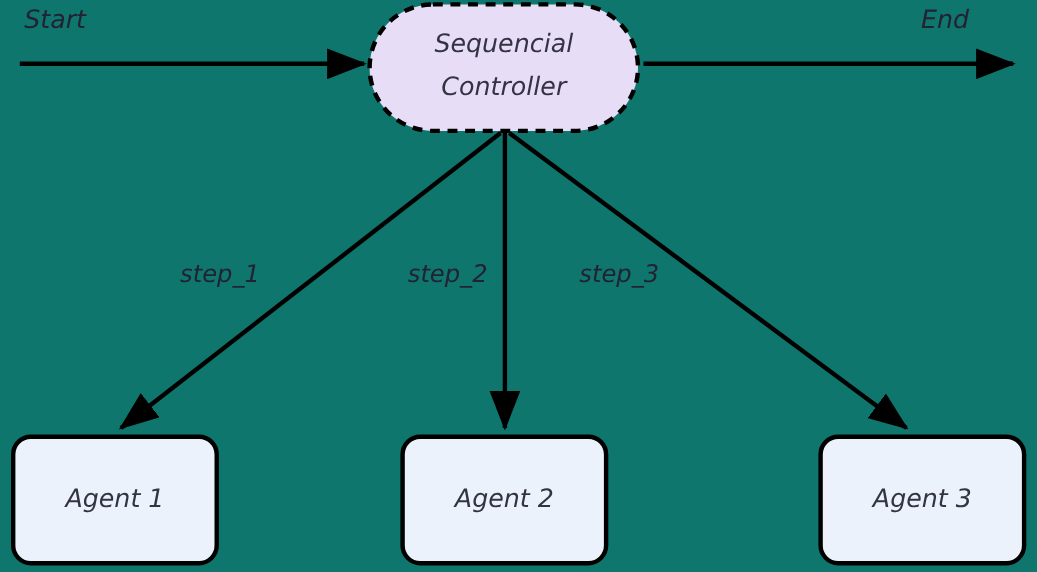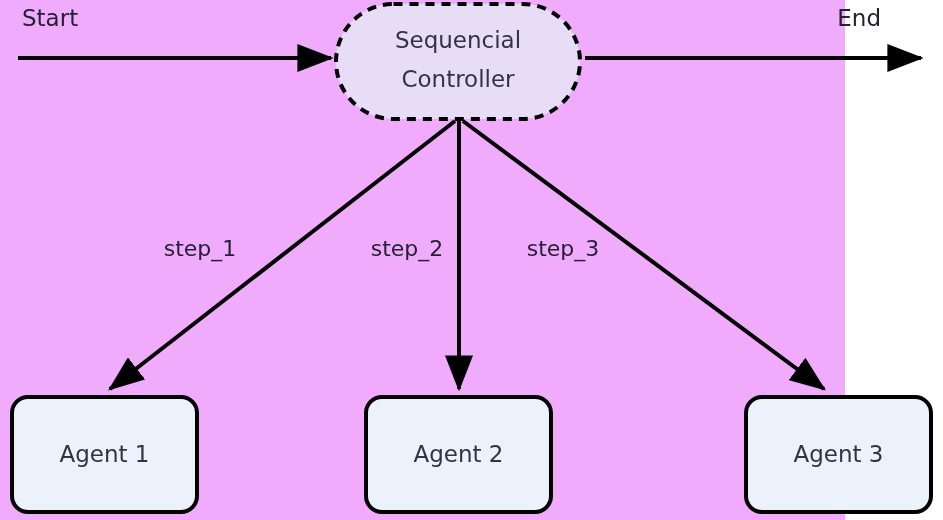--- a/index.html
+++ b/index.html
@@ -8,23 +8,24 @@
     background: #ffffff;
   }
   body {
     width: 943px;
     height: 520px;
     overflow: hidden;
     font-family: "DejaVu Sans", "Liberation Sans", sans-serif;
   }
   #diagram-root {
     position: relative;
-    width: 845px;
+    width: 943px;
     height: 520px;
-    background: #f0abfc;
+    background: #0f766e;
+    font-style: italic;
   }
   svg#flow-svg {
     position: absolute;
     top: 0;
     left: 0;
     width: 943px;
     height: 520px;
     display: block;
   }
   .node-label {

